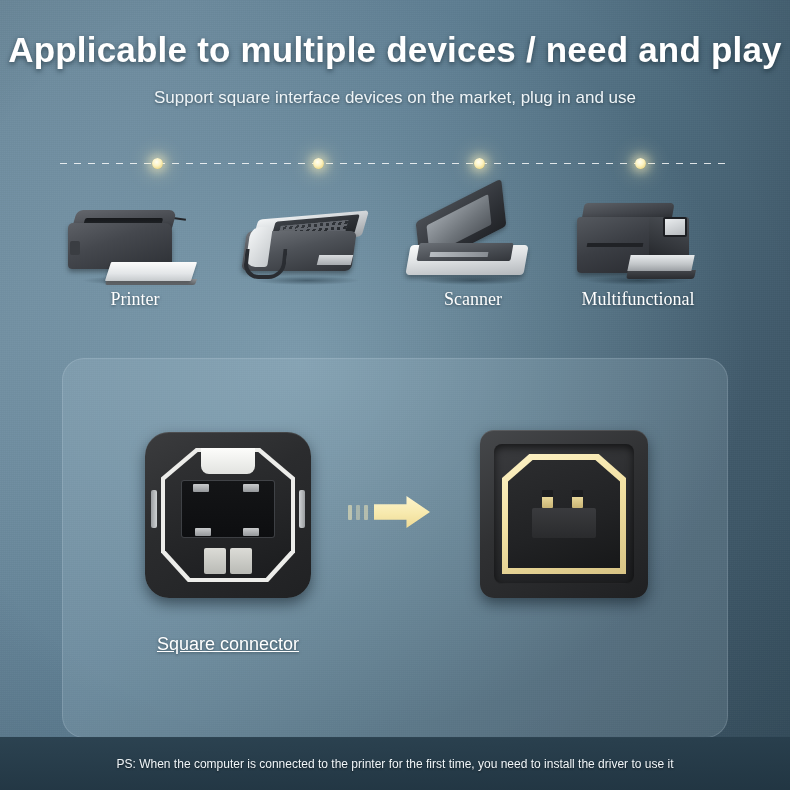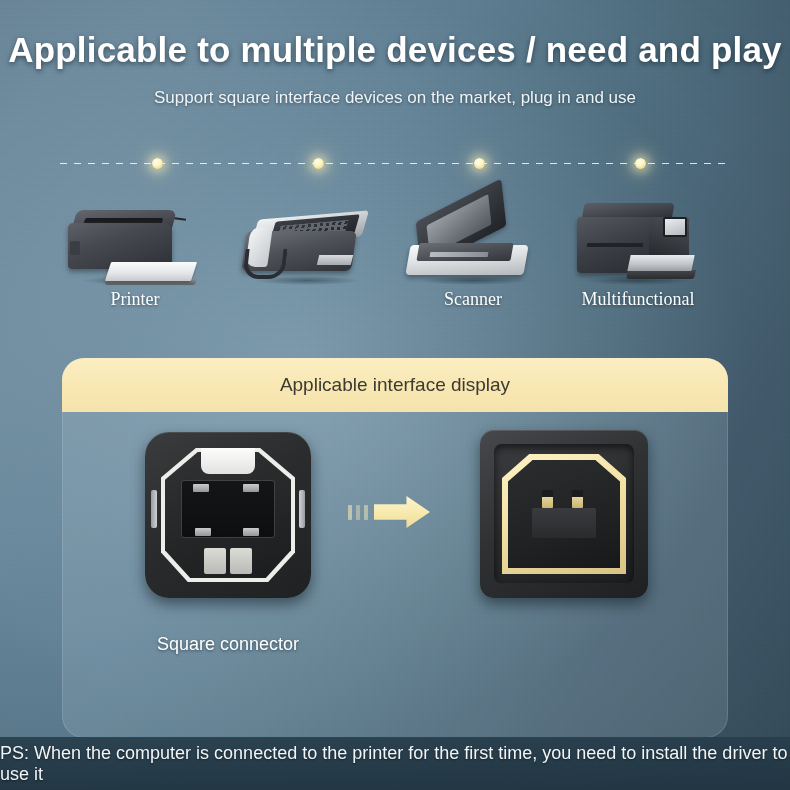--- a/index.html
+++ b/index.html
@@ -202,29 +202,29 @@
   .female .block{position:absolute;left:52px;top:78px;width:64px;height:30px;border-radius:2px;
     background:linear-gradient(180deg,#3a3b3e,#2a2b2d);}
   .female .pin{position:absolute;top:60px;width:11px;height:18px;border-radius:1px;
     background:linear-gradient(180deg,#1b1c1e 0%,#1b1c1e 38%,#e8d79a 38%,#c9b474 100%);}
   .female .pin1{left:62px;} .female .pin2{left:92px;}
 
   .stage .label{
     position:absolute;top:222px;width:240px;text-align:center;font-size:18px;color:#ffffff;
     text-shadow:0 1px 3px rgba(10,25,35,.55);
   }
-  .stage .lbl-left{left:46px;} .stage .lbl-right{left:382px;}
+  .stage .lbl-left{left:46px;text-decoration:underline;} .stage .lbl-right{left:382px;}
 
   
   .footer{
     position:absolute;left:0;right:0;bottom:0;height:53px;
     background:linear-gradient(180deg,rgba(40,62,76,.92) 0%,rgba(33,53,66,.96) 100%);
     display:flex;align-items:center;justify-content:center;
   }
-  .footer span{font-size:18px;color:#f0f5f8;text-shadow:0 1px 2px rgba(0,0,0,.5);}
+  .footer span{font-size:12px;color:#f0f5f8;text-shadow:0 1px 2px rgba(0,0,0,.5);}
 </style>
 </head>
 <body>
 
 <div id="page">
   <div id="grain"></div>
   <div id="vignette"></div>
 
   <div class="headline">Applicable to multiple devices / need and play</div>
   <div class="subhead">Support square interface devices on the market, plug in and use</div>
@@ -288,23 +288,20 @@
         <div class="mf-screen"></div>
         <div class="mf-tray2"></div>
         <div class="mf-tray"></div>
       </div>
       <div class="cap">Multifunctional</div>
     </div>
 
   </div>
 
   <div class="panel">
-    <div class="panel-head">
-      <span>Applicable interface display</span>
-    </div>
 
     <div class="stage">
 
       <div class="male">
         <div class="house"></div>
         <div class="house-in"></div>
         <div class="tab-top"></div>
         <div class="win"></div>
         <div class="pad p1"></div>
         <div class="pad p2"></div>

